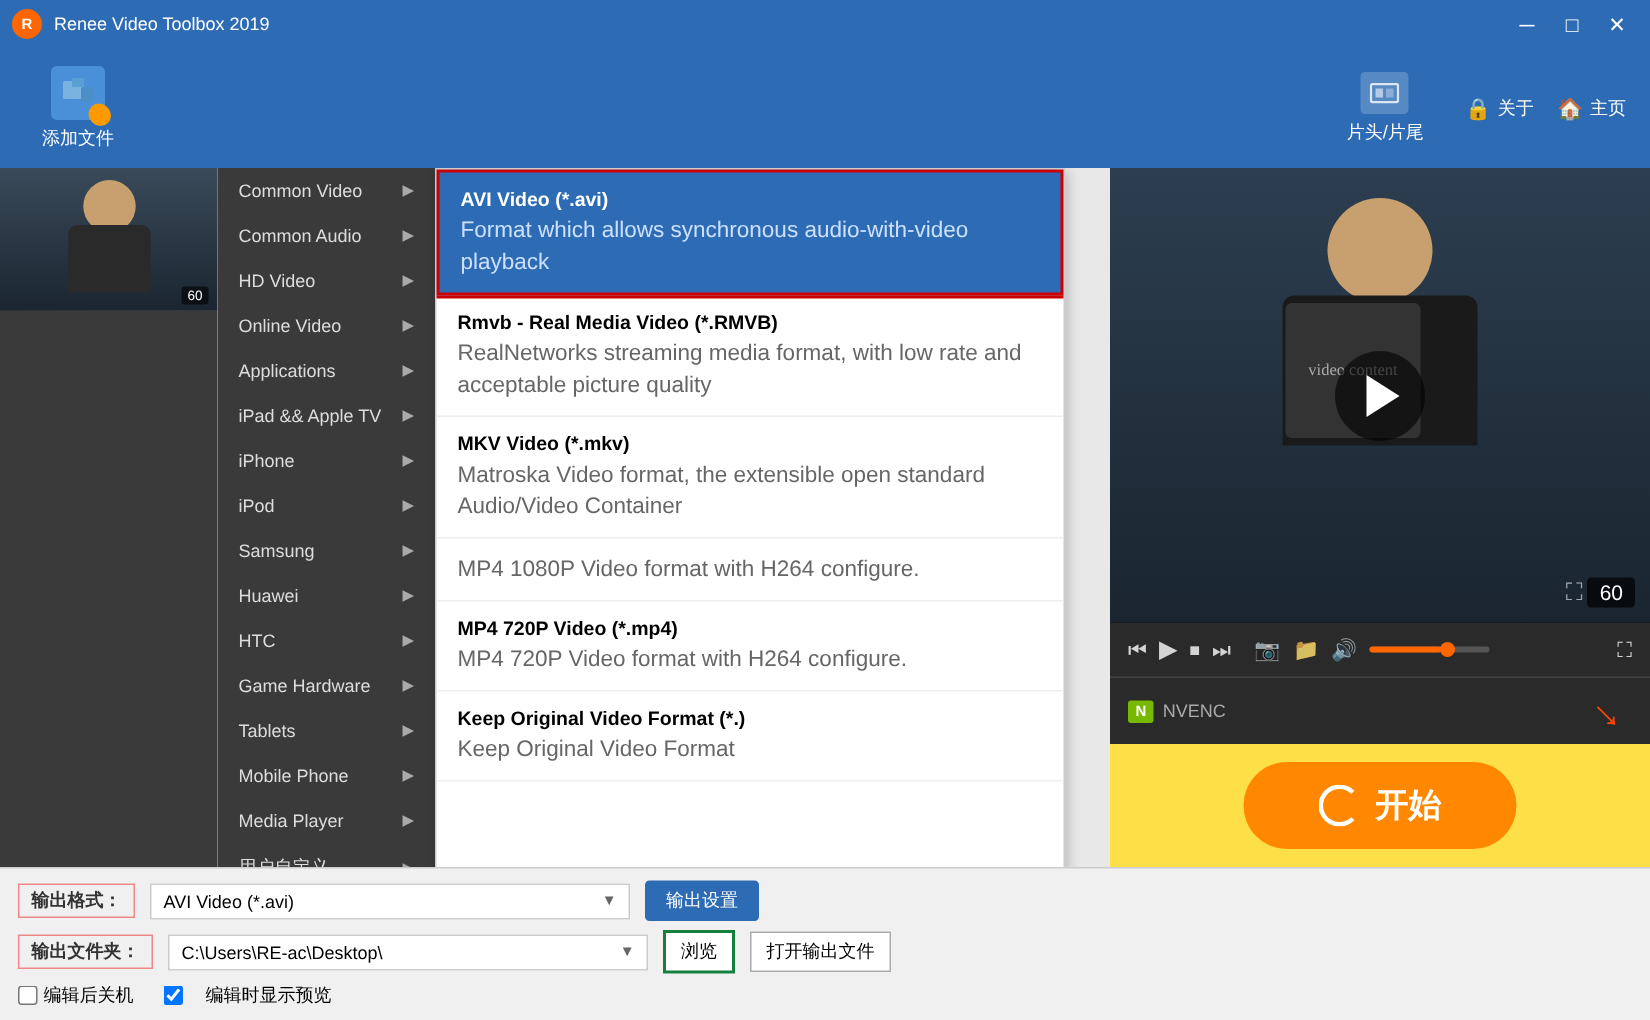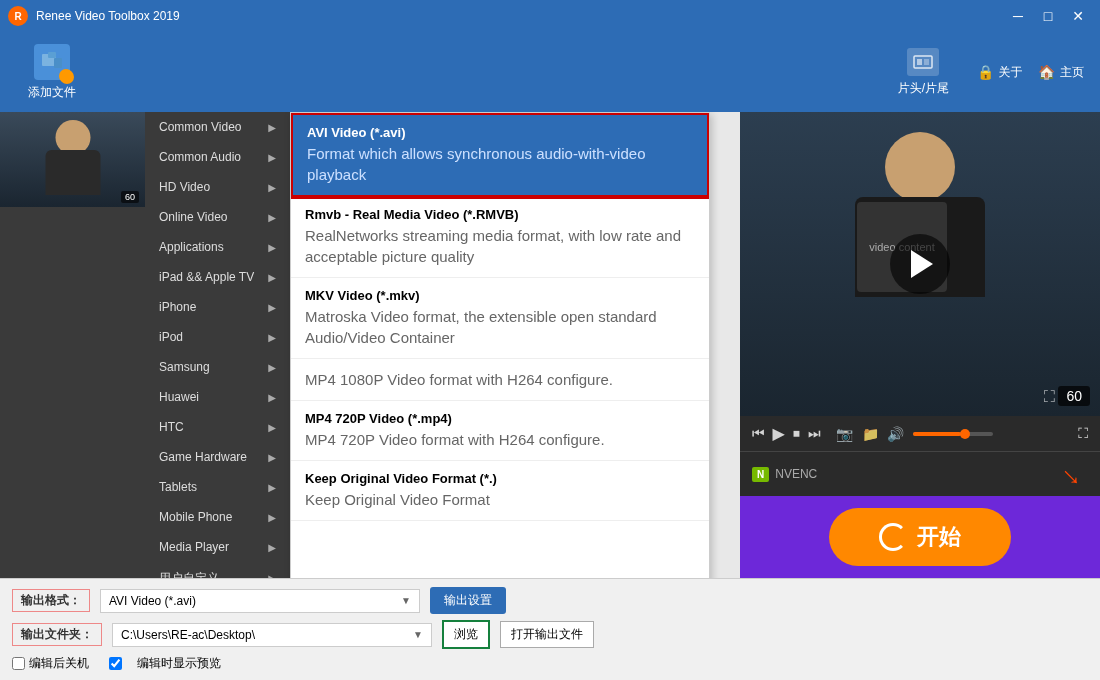--- a/index.html
+++ b/index.html
@@ -290,21 +290,21 @@
       border-radius: 2px;
     }
     .nvenc-text { color: #aaa; font-size: 12px; }
 
     
     .start-btn-container {
       display: flex;
       align-items: center;
       justify-content: center;
       padding: 12px;
-      background: #6d28d9;
+      background: #fde047;
     }
     .start-btn {
       background: #ff8800;
       color: white;
       border: none;
       padding: 14px 50px;
       font-size: 22px;
       font-weight: bold;
       border-radius: 30px;
       cursor: pointer;
@@ -509,21 +509,21 @@
     </div>
 
     <div class="right-panel">
       <div class="video-preview">
 
         <div class="video-person-img">
 
           <div style="position:absolute;top:20px;left:50%;transform:translateX(-50%);width:70px;height:70px;background:#c8a070;border-radius:50%;"></div>
           <div style="position:absolute;top:85px;left:50%;transform:translateX(-50%);width:130px;height:100px;background:#1a1a1a;border-radius:8px 8px 0 0;"></div>
           <div style="position:absolute;top:90px;left:45%;transform:translateX(-50%);width:90px;height:90px;background:#333;border-radius:4px;display:flex;align-items:center;justify-content:center;">
-            <span style="color:#aaa;font-size:11px;text-align:center;line-height:1.3;">video content</span>
+            <span style="color:#aaa;font-size:11px;text-align:center;line-height:1.3;font-family:Liberation Serif, serif;">video content</span>
           </div>
         </div>
 
         <div class="play-button-large"></div>
 
         <div class="video-time-badge">60</div>
 
         <div style="position:absolute;bottom:10px;right:45px;color:rgba(255,255,255,0.6);font-size:16px;cursor:pointer;">⛶</div>
       </div>
 

